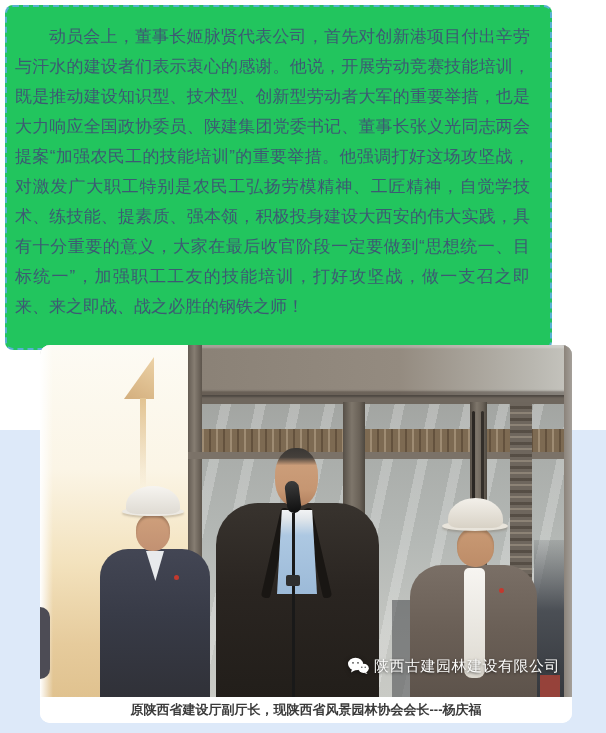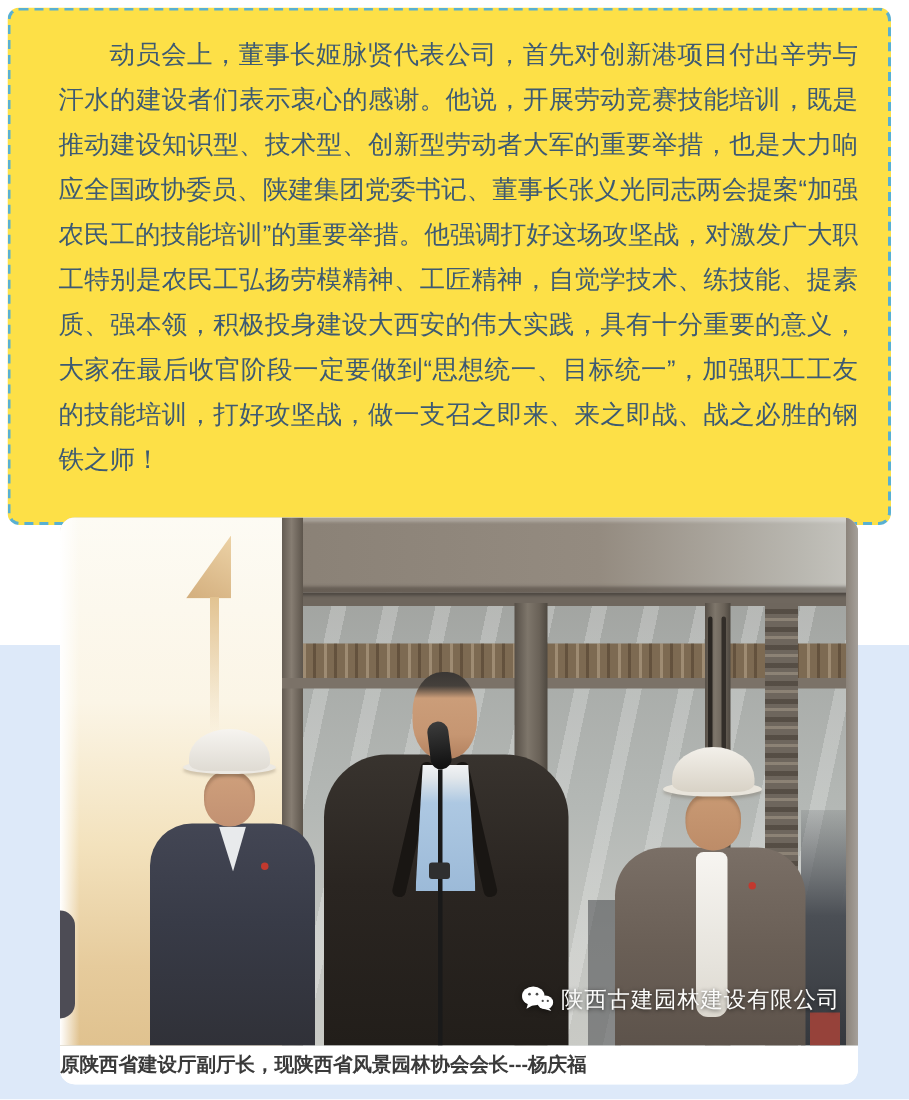--- a/index.html
+++ b/index.html
@@ -7,25 +7,25 @@
     width:606px;height:733px;
     background:#ffffff;
     font-family:"Liberation Sans", sans-serif;
     position:relative;overflow:hidden;
   }
   .page{position:absolute;left:0;top:0;width:606px;height:733px;}
   .bg-band{position:absolute;left:0;top:430px;width:606px;height:303px;background:#dde9f9;}
 
   
   .quote-box{
-    position:absolute;left:5px;top:5px;width:589px;min-height:318px;
+    position:absolute;left:5px;top:5px;width:547px;min-height:318px;
     box-sizing:border-box;
     border:2px dashed #58b0d2;border-radius:8px;
-    background:#fde047;
-    padding:15px 20px 26px 32px;
+    background:#22c55e;
+    padding:15px 20px 26px 8px;
   }
   .quote-box p{
     margin:0;font-size:17px;line-height:30px;color:#3d5a73;
     text-align:justify;text-indent:2em;
   }
 
   
   .photo-card{
     position:absolute;left:40px;top:345px;width:532px;height:378px;
     margin:0;background:#ffffff;border-radius:10px;overflow:hidden;
@@ -129,21 +129,21 @@
 
   
   .watermark{left:auto;right:12px;top:312px;height:22px;
     display:flex;align-items:flex-start;gap:5px;
     color:#fbfbfa;font-size:15px;letter-spacing:.5px;
     text-shadow:0 1px 3px rgba(0,0,0,.65);}
   .watermark svg{filter:drop-shadow(0 1px 2px rgba(0,0,0,.5));}
 
   .caption{
     height:26px;line-height:26px;background:#ffffff;
-    font-size:13px;font-weight:bold;color:#3a3a3a;
+    text-align:center;font-size:13px;font-weight:bold;color:#3a3a3a;
   }
 </style>
 </head>
 <body>
 
 <div class="page">
 
   <div class="bg-band"></div>
 
   <div class="quote-box">

